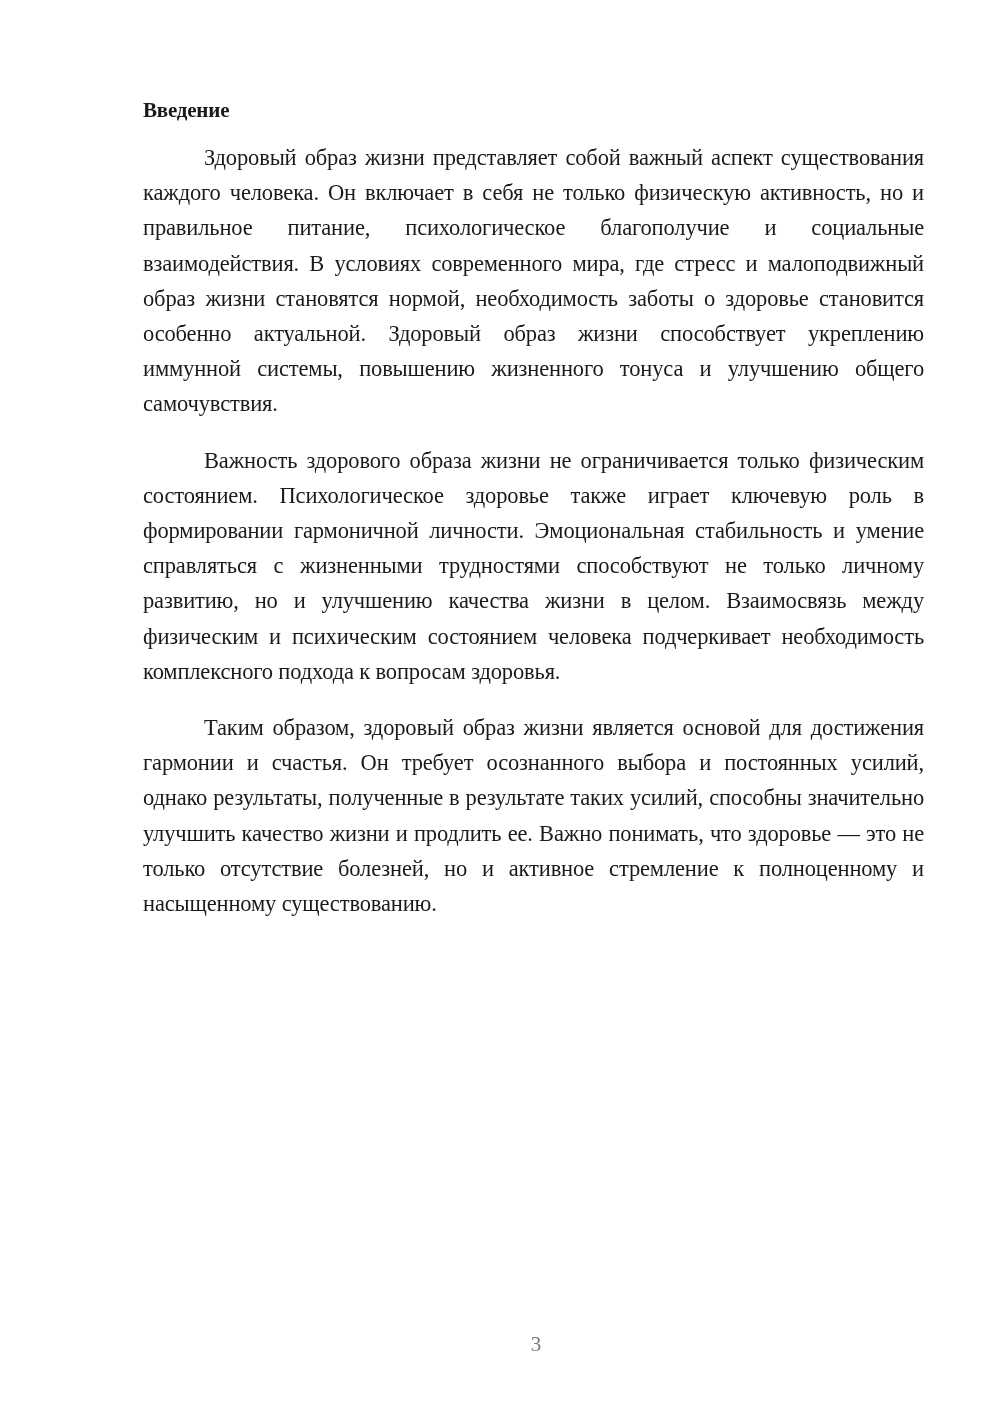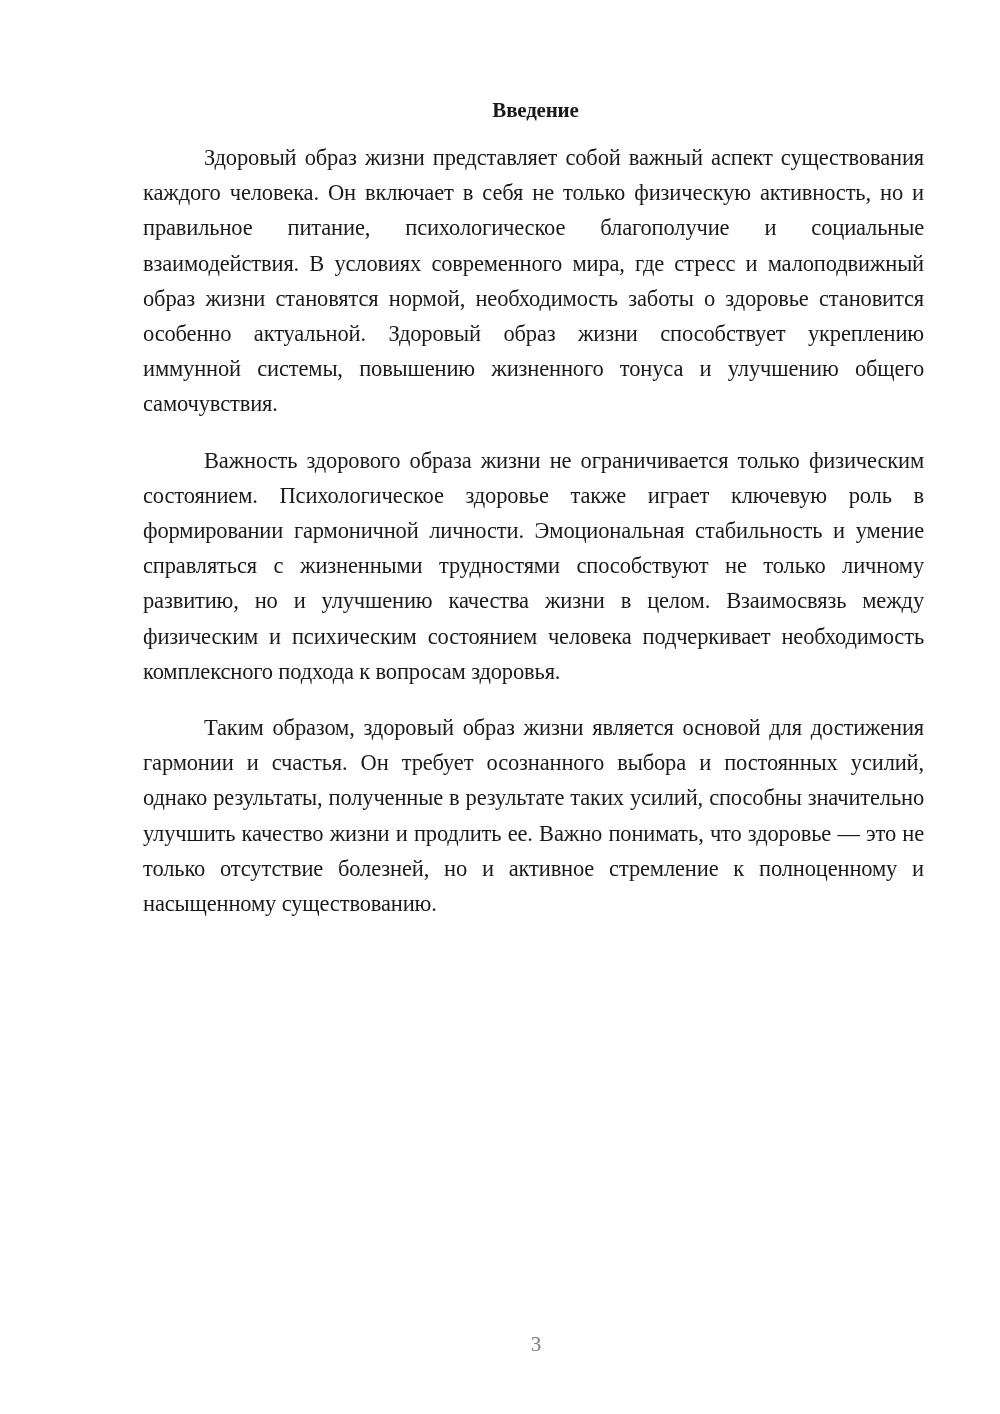--- a/index.html
+++ b/index.html
@@ -23,21 +23,21 @@
       height: 1414px;
       background: #ffffff;
     }
     .content {
       position: absolute;
       left: 143px;
       top: 95px;
       width: 785px;
     }
     .title {
-      text-align: center;
+      text-align: left;
       font-weight: bold;
       font-size: 21px;
       line-height: 30px;
       margin: 0 0 15px 0;
       letter-spacing: -0.2px;
     }
     .para {
       font-size: 22.5px;
       line-height: 35.2px;
       text-align: justify;

